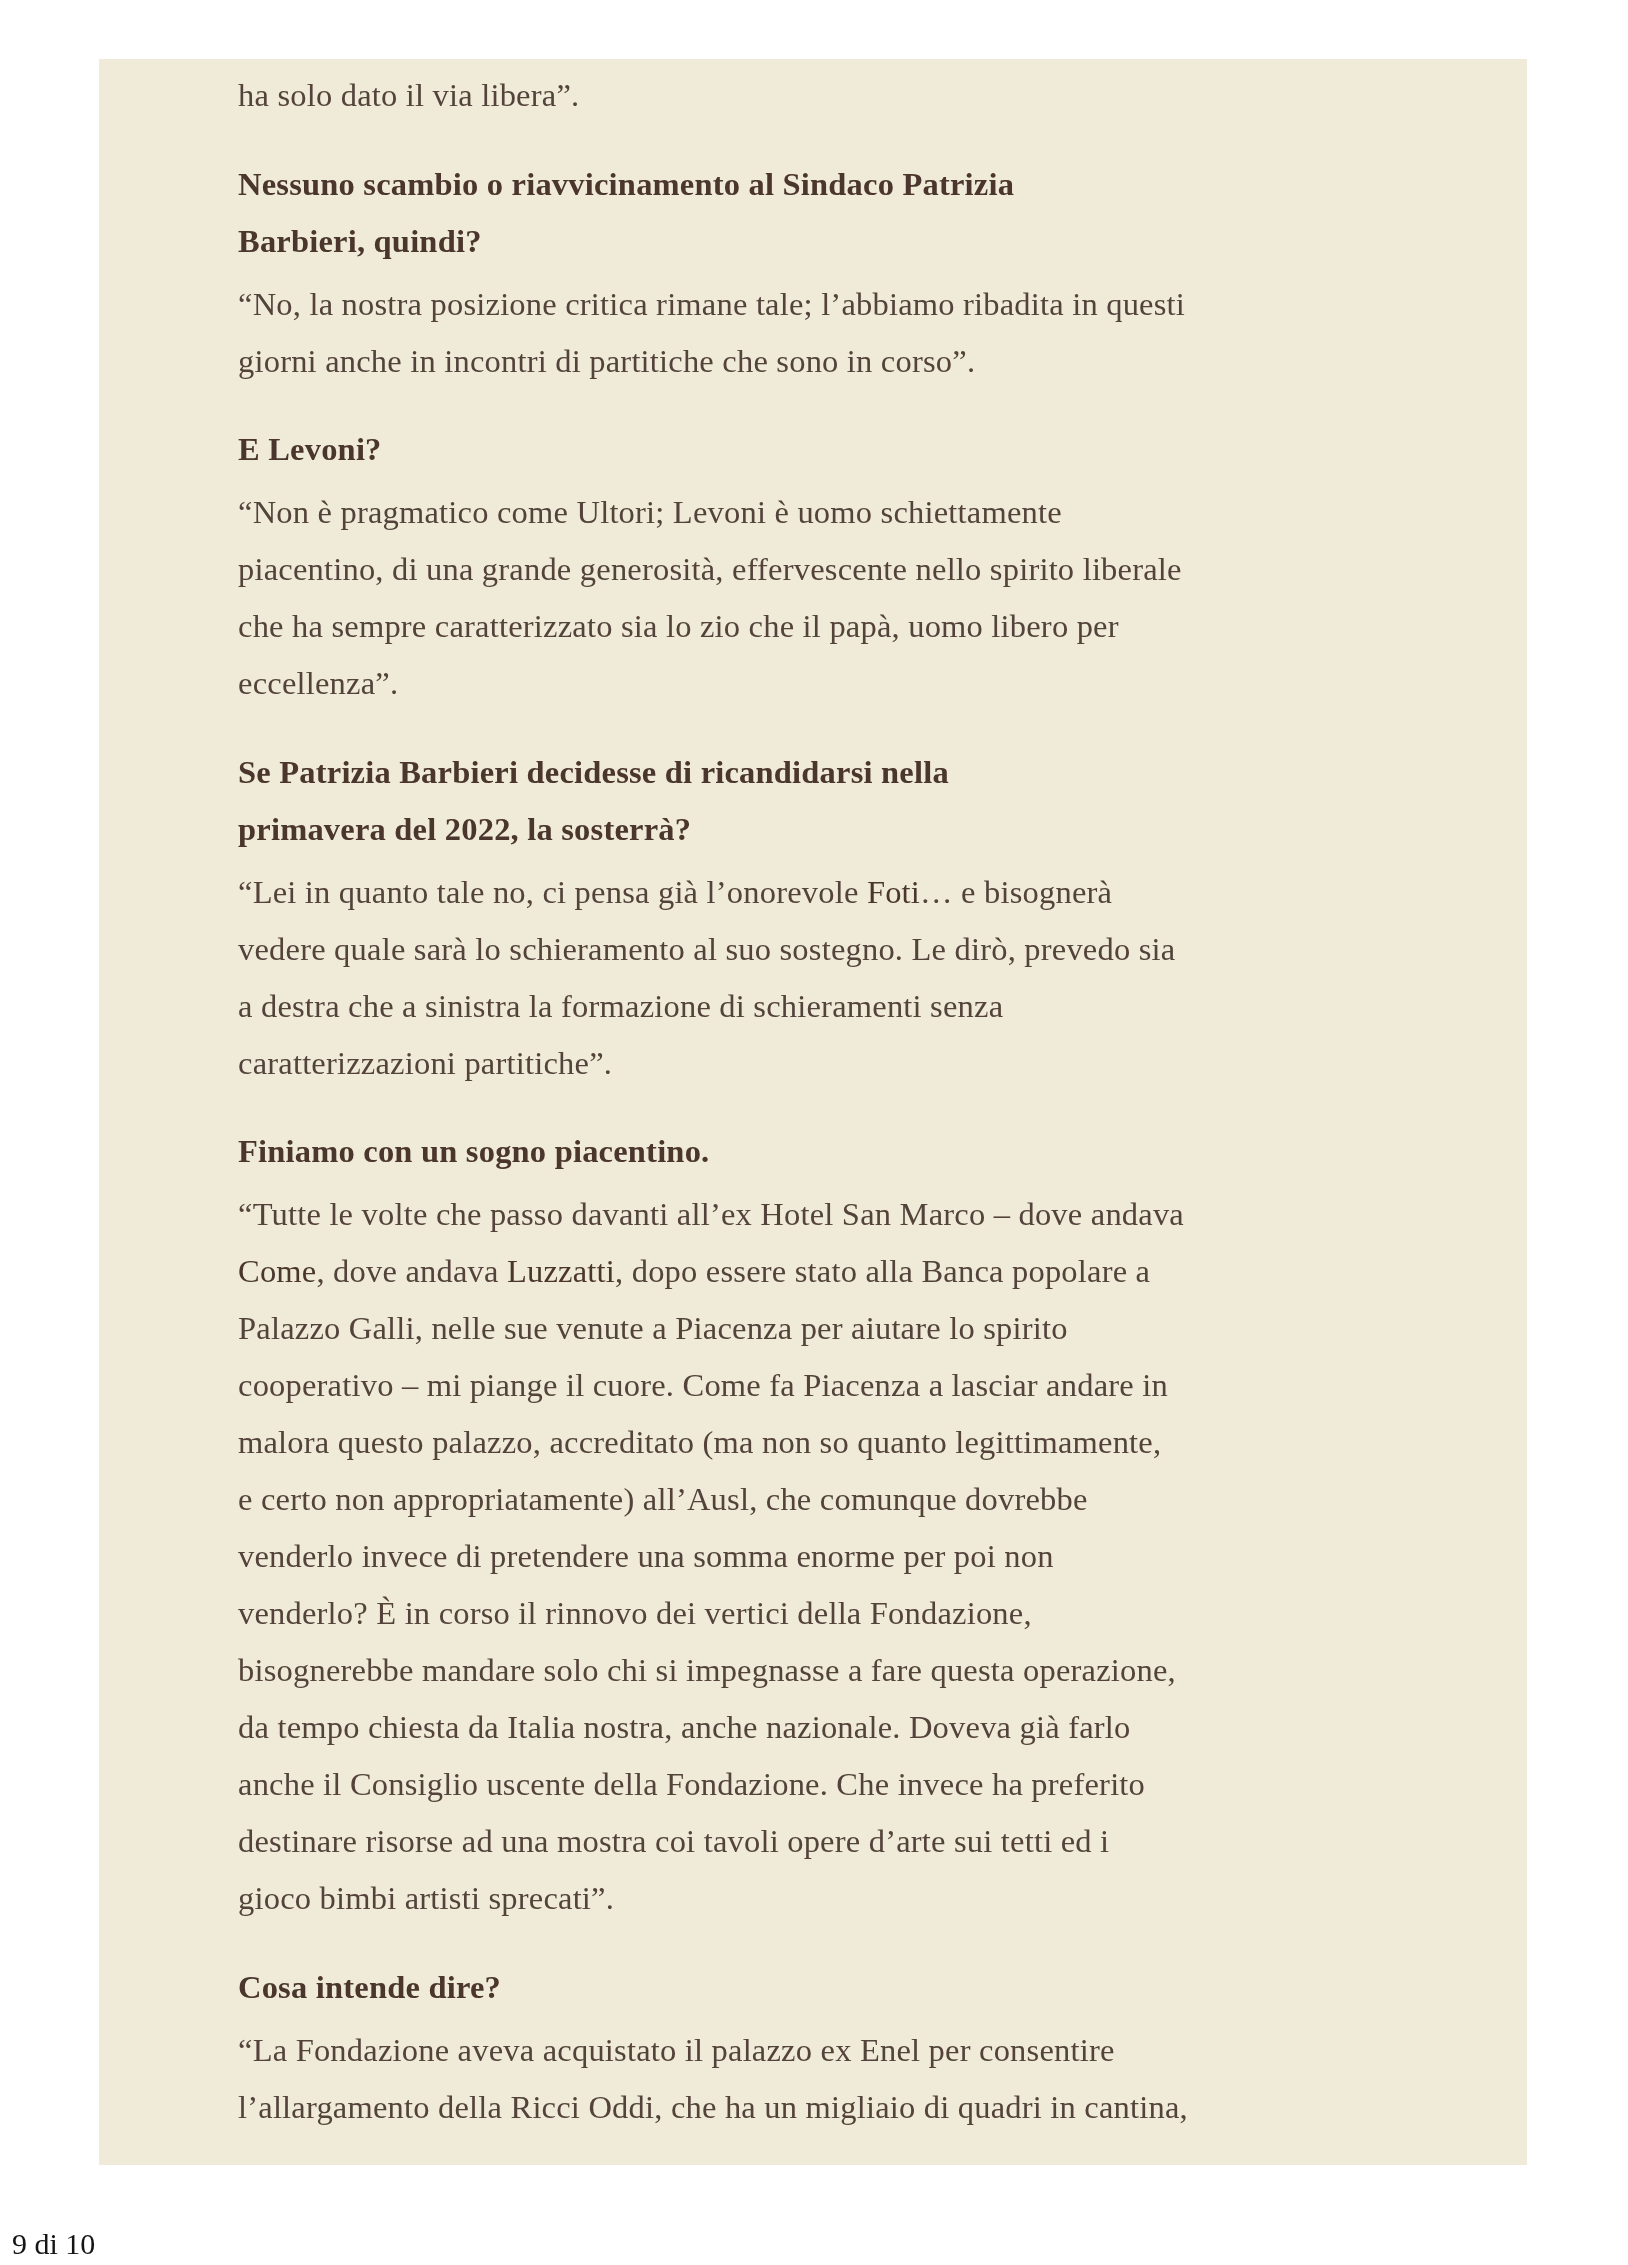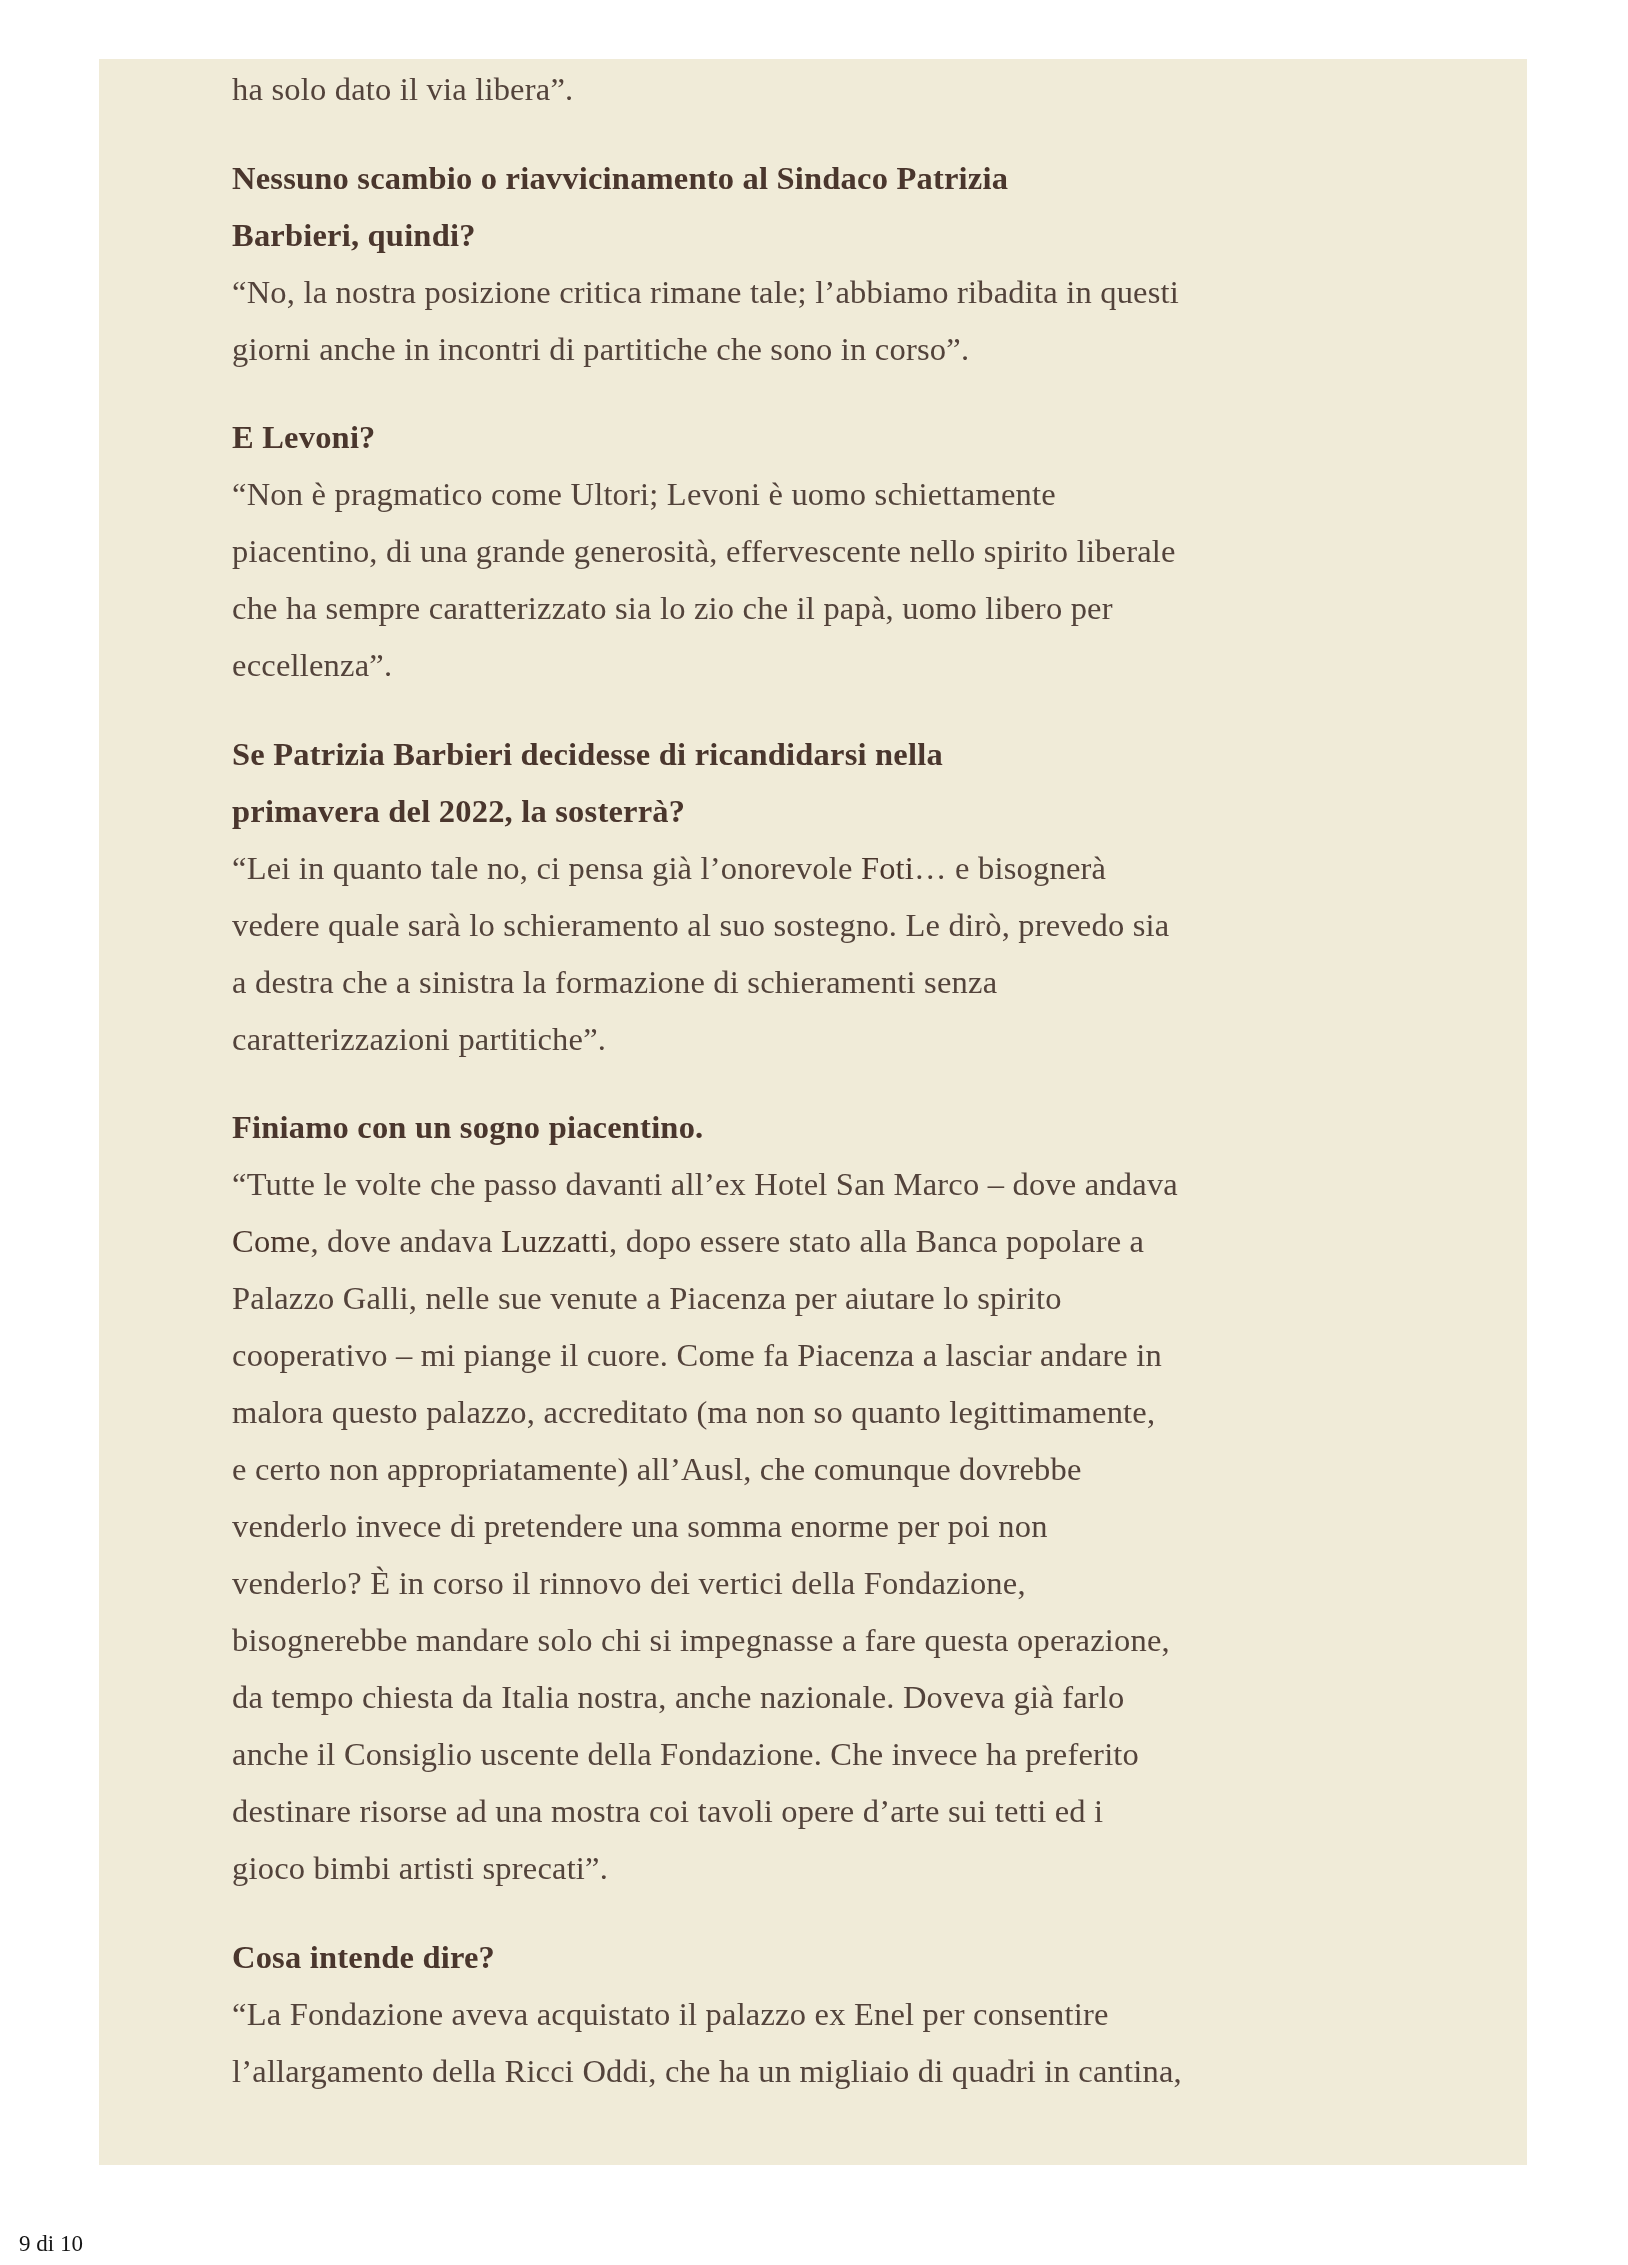--- a/index.html
+++ b/index.html
@@ -14,38 +14,38 @@
     background:#ffffff;
     font-family:"Liberation Serif","DejaVu Serif",serif;
   }
   .panel{
     position:absolute;left:99px;top:59px;width:1428px;height:2106px;
     background:var(--panel-color);
   }
   .content{
     position:absolute;left:133px;top:2px;width:1281px;
   }
-  .block{margin:0;}
+  .block{margin:6px;}
   .block.heading{margin-top:31.5px;}
   .line{
     white-space:nowrap;
     height:57px;line-height:57px;
     font-size:32.5px;
     color:var(--text-color);
     letter-spacing:0.2px;
   }
   .block.heading .line{
     font-weight:700;
     color:var(--heading-color);
   }
   .seg{display:inline;}
   .seg.bold{font-weight:400;color:var(--heading-color);}
   .footer{
-    position:absolute;left:19px;top:2228px;
-    font-size:23px;line-height:31.5px;
+    position:absolute;left:12px;top:2228px;
+    font-size:30px;line-height:31.5px;
     color:var(--footer-color);
     font-family:"Liberation Serif","DejaVu Serif",serif;
   }
 </style>
 </head>
 <body style="background: rgb(255, 255, 255);">
 
 <div class="panel">
   <article class="content" id="article">
       <div class="block paragraph">

